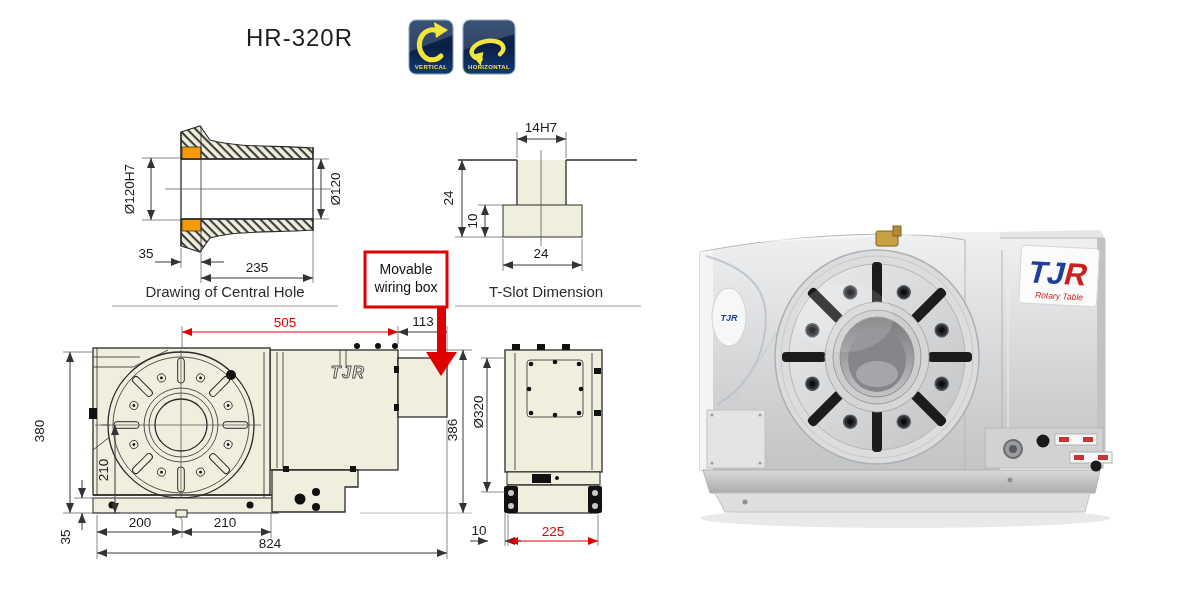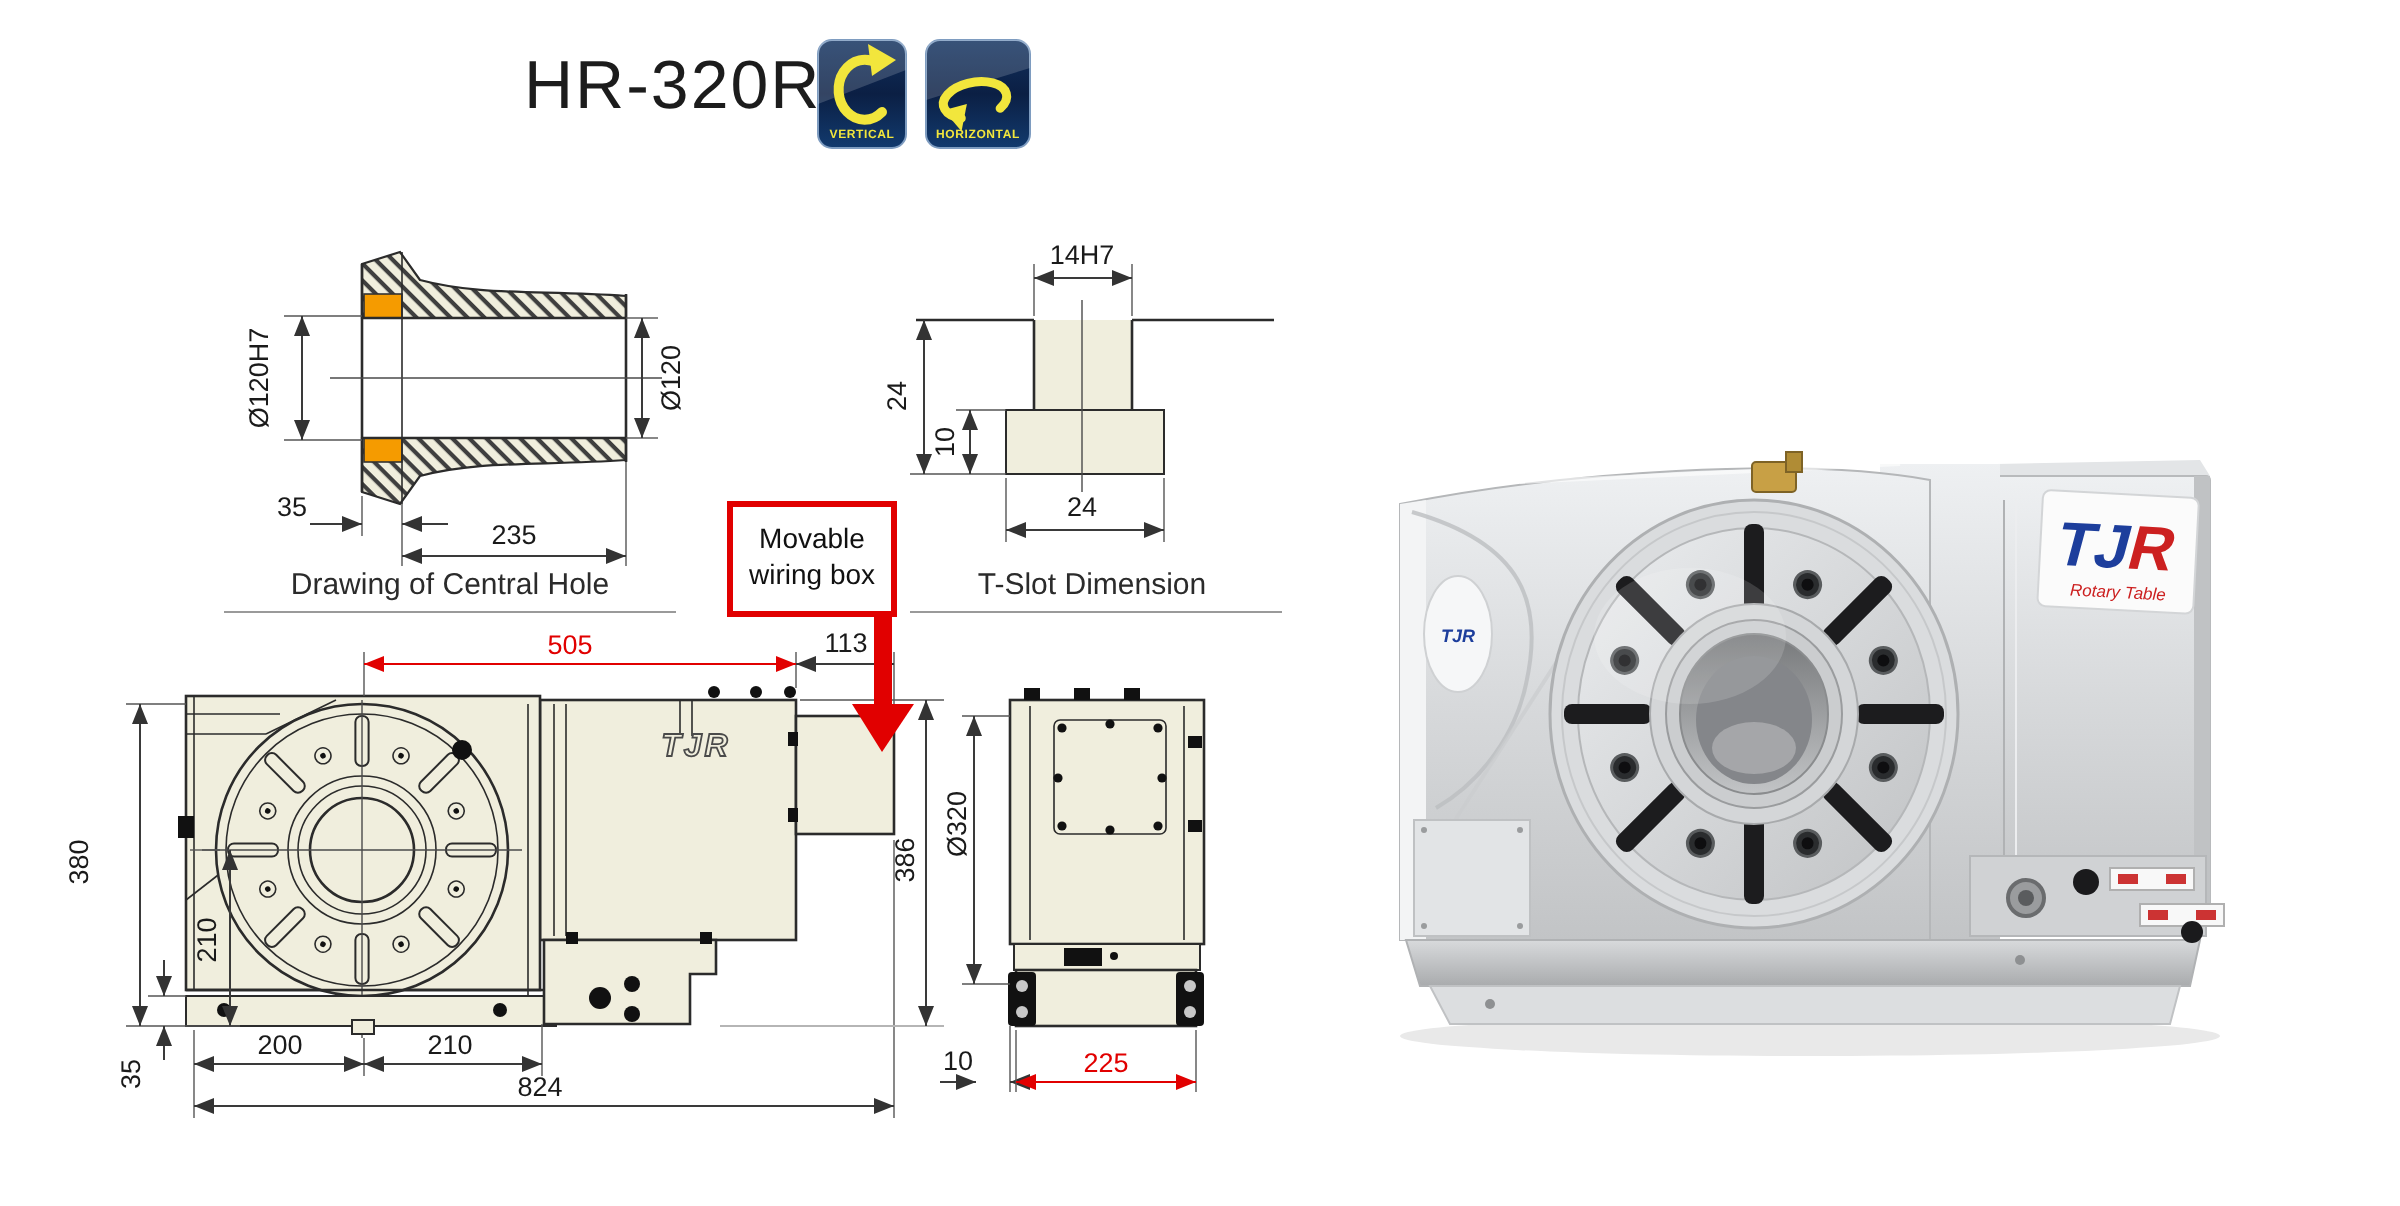--- a/index.html
+++ b/index.html
@@ -1,19 +1,19 @@
 <!DOCTYPE html>
 <html><head>
 <meta charset="utf-8">
 <style>
   html,body{margin:0;padding:0;}
   body{width:1200px;height:603px;position:relative;background:#ffffff;overflow:hidden;
        font-family:"Liberation Sans",sans-serif;}
   .abs{position:absolute;}
-  #title{left:246px;top:24px;font-size:34px;color:#1c1c1c;letter-spacing:1px;margin-left:16px;}
+  #title{left:246px;top:24px;font-size:24px;color:#1c1c1c;letter-spacing:1px;}
   
   .oln{fill:#f0eedd;stroke:#2b2b2b;stroke-width:1.3;}
   .oln2{fill:#f0eedd;stroke:#2b2b2b;stroke-width:1;}
   .ln{stroke:#2b2b2b;stroke-width:1.3;fill:none;}
   .thin{stroke:#2b2b2b;stroke-width:0.8;fill:none;}
   .cl{stroke:#4a4a4a;stroke-width:0.7;fill:none;}
   .dim{stroke:#3a3a3a;stroke-width:1;fill:none;}
   .ext{stroke:#555;stroke-width:0.7;fill:none;}
   .extg{stroke:#b5b5b5;stroke-width:0.9;fill:none;}
   .blk{fill:#111;}

